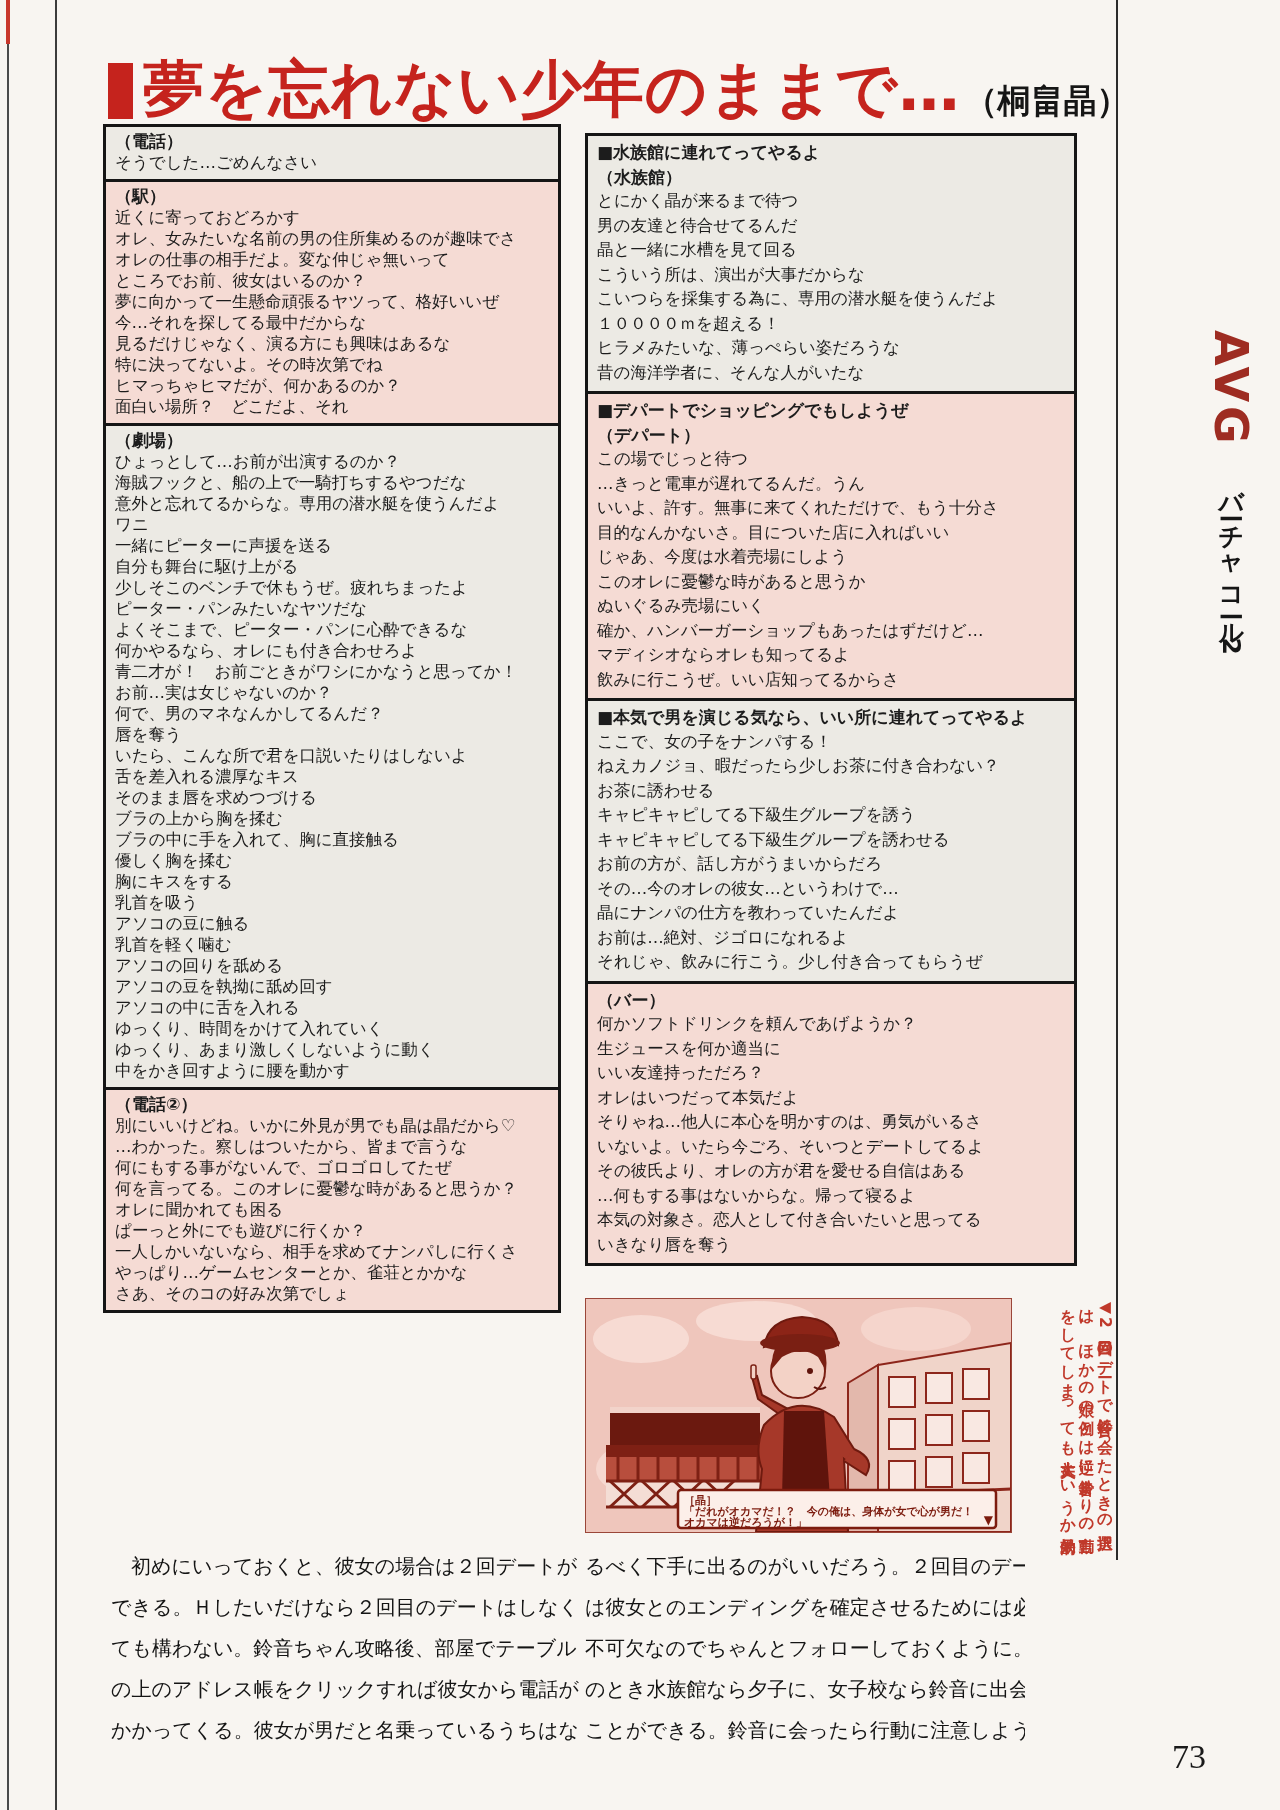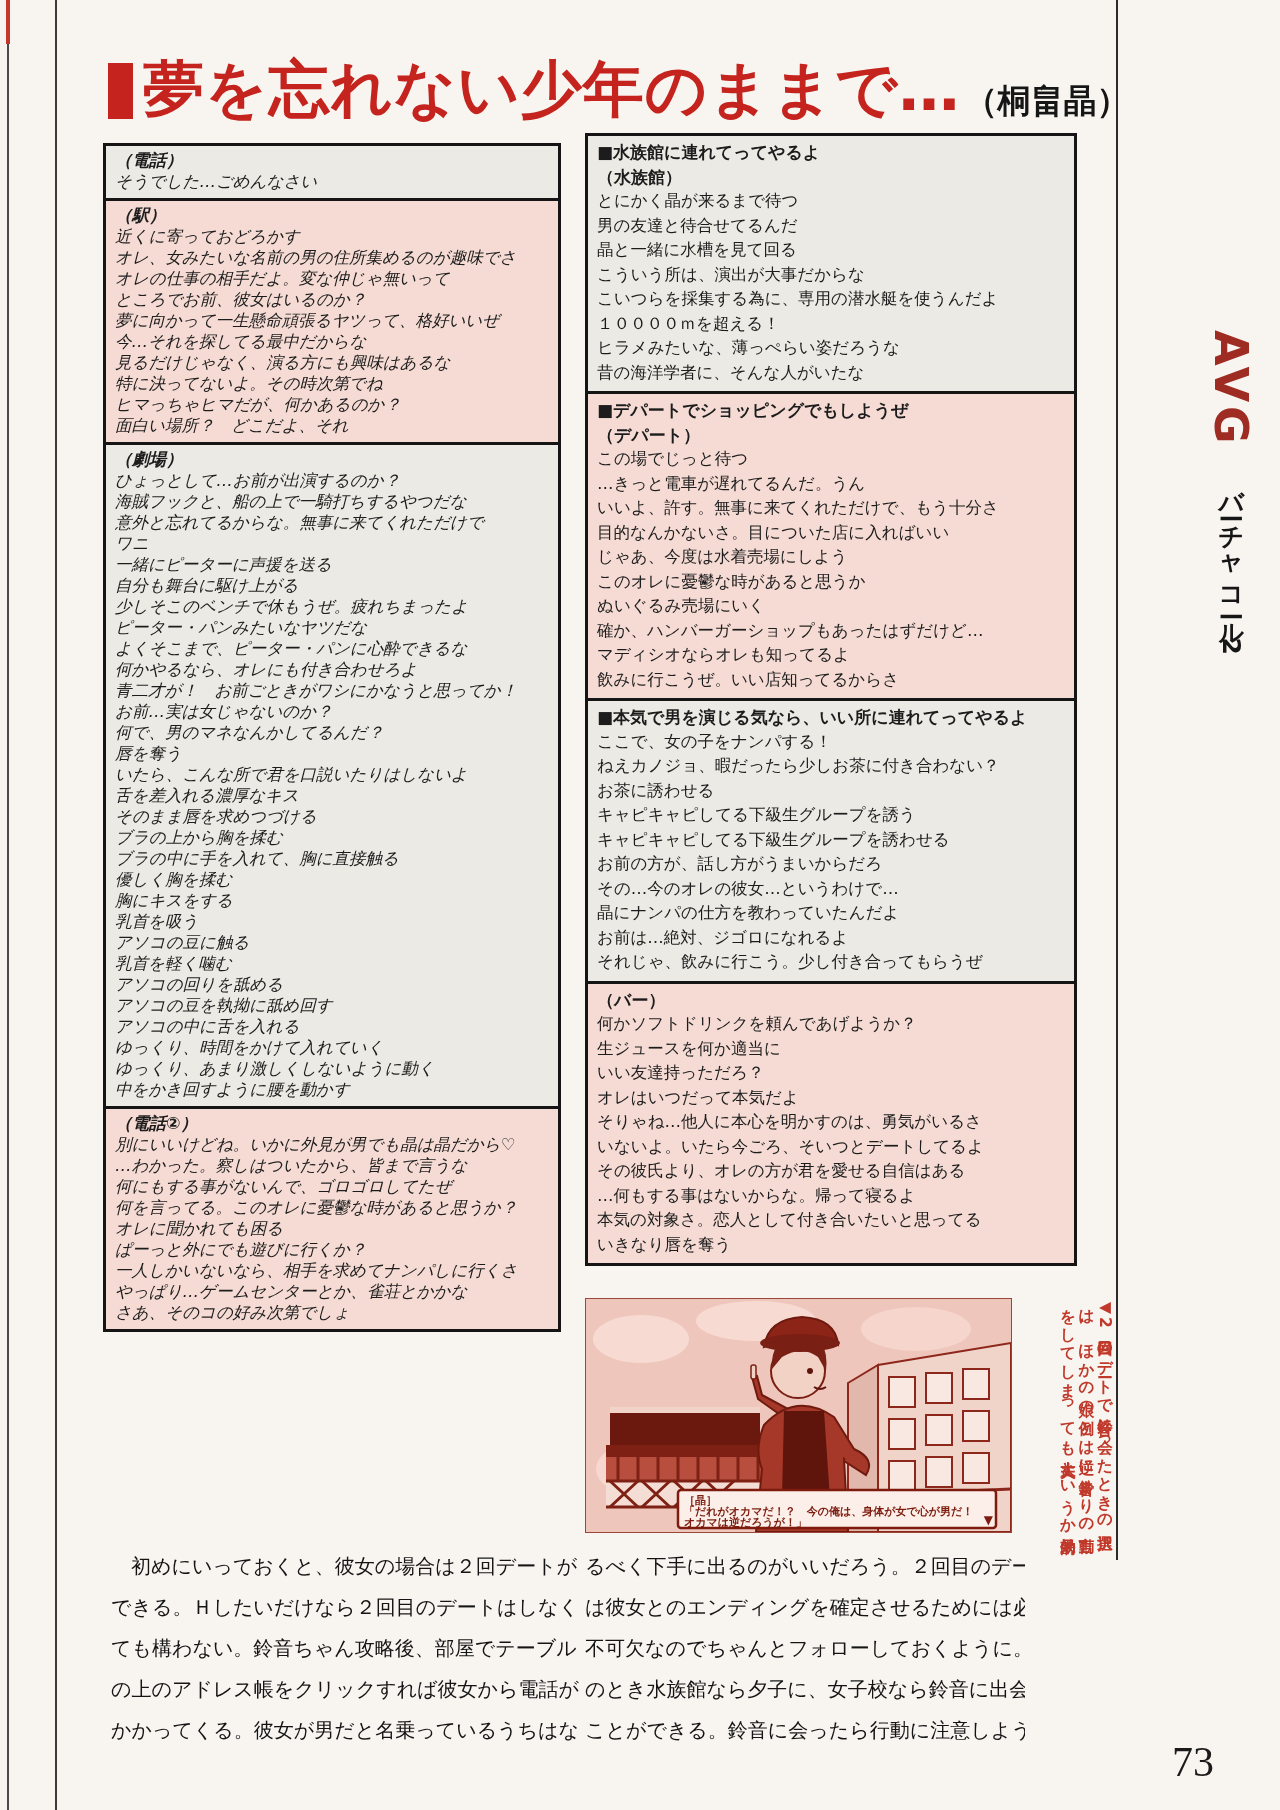--- a/index.html
+++ b/index.html
@@ -17,21 +17,21 @@
   .rule-side{left:1116px;width:2px;background:#2b2b2b;height:1560px;top:0;bottom:auto;}
 
   
   .title-row{position:absolute;left:108px;top:58px;display:flex;align-items:flex-end;white-space:nowrap;}
   .title-block{width:25px;height:56px;background:#c5231d;margin-right:10px;}
   .title-main{font-size:61px;font-weight:900;color:#c5231d;letter-spacing:1px;line-height:1;}
   .title-suffix{font-size:33px;font-weight:900;color:#161616;margin-left:4px;line-height:1.1;}
 
   
   .dlg-col{position:absolute;}
-  #left-column{left:103px;top:143px;width:458px;font-style:italic;}
+  #left-column{left:103px;top:124px;width:458px;}
   #right-column{left:585px;top:133px;width:492px;}
   .dlg-box{border:3px solid #151515;padding:4px 9px 6px 9px;margin-top:-3px;}
   .dlg-box:first-child{margin-top:0;}
   .tone-gray{background:#eceae4;}
   .tone-pink{background:#f5dbd4;}
   .box-title{font-weight:bold;font-size:17px;white-space:nowrap;overflow:hidden;}
   .box-header{font-weight:bold;font-size:17px;white-space:nowrap;overflow:hidden;}
   .dlg-line{font-size:16.5px;white-space:nowrap;overflow:hidden;}
   #left-column .dlg-line,#left-column .box-header,#left-column .box-title{line-height:21px;}
   #right-column .dlg-line,#right-column .box-header,#right-column .box-title{line-height:24.5px;}
@@ -62,21 +62,21 @@
   .sidebar{position:absolute;left:1188px;top:330px;width:86px;display:flex;flex-direction:column;align-items:center;}
   .sidebar-genre{
     writing-mode:vertical-rl;text-orientation:mixed;
     font-weight:900;font-size:46px;color:#9e2c22;letter-spacing:4px;line-height:1;
   }
   .sidebar-game{
     writing-mode:vertical-rl;text-orientation:mixed;
     margin-top:26px;font-size:25px;font-weight:600;color:#161616;letter-spacing:3px;line-height:1.1;
   }
 
-  .page-number{position:absolute;left:1172px;top:1738px;font-family:"Liberation Serif",serif;font-size:42px;color:#1a1a1a;}
+  .page-number{position:absolute;left:1172px;top:1738px;font-family:"Liberation Serif",serif;font-size:34px;color:#1a1a1a;}
 </style>
 </head>
 <body>
 
 <div class="vrule rule-a"></div>
 <div class="rule-a-red"></div>
 <div class="vrule rule-b"></div>
 <div class="vrule rule-side"></div>
 
 <div class="title-row">
@@ -100,21 +100,21 @@
       <div class="dlg-line">今…それを探してる最中だからな</div>
       <div class="dlg-line">見るだけじゃなく、演る方にも興味はあるな</div>
       <div class="dlg-line">特に決ってないよ。その時次第でね</div>
       <div class="dlg-line">ヒマっちゃヒマだが、何かあるのか？</div>
       <div class="dlg-line">面白い場所？　どこだよ、それ</div>
     </div>
     <div class="dlg-box tone-gray">
       <div class="box-header">（劇場）</div>
       <div class="dlg-line">ひょっとして…お前が出演するのか？</div>
       <div class="dlg-line">海賊フックと、船の上で一騎打ちするやつだな</div>
-      <div class="dlg-line">意外と忘れてるからな。無事に来てくれただけで</div>
+      <div class="dlg-line">意外と忘れてるからな。専用の潜水艇を使うんだよ</div>
       <div class="dlg-line">ワニ</div>
       <div class="dlg-line">一緒にピーターに声援を送る</div>
       <div class="dlg-line">自分も舞台に駆け上がる</div>
       <div class="dlg-line">少しそこのベンチで休もうぜ。疲れちまったよ</div>
       <div class="dlg-line">ピーター・パンみたいなヤツだな</div>
       <div class="dlg-line">よくそこまで、ピーター・パンに心酔できるな</div>
       <div class="dlg-line">何かやるなら、オレにも付き合わせろよ</div>
       <div class="dlg-line">青二才が！　お前ごときがワシにかなうと思ってか！</div>
       <div class="dlg-line">お前…実は女じゃないのか？</div>
       <div class="dlg-line">何で、男のマネなんかしてるんだ？</div>

